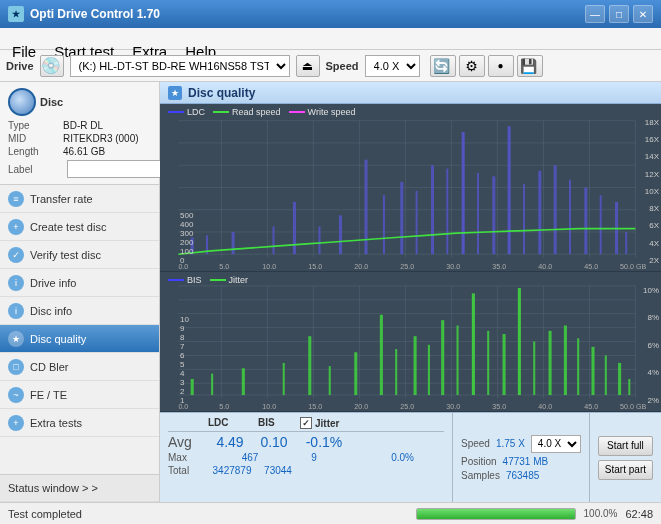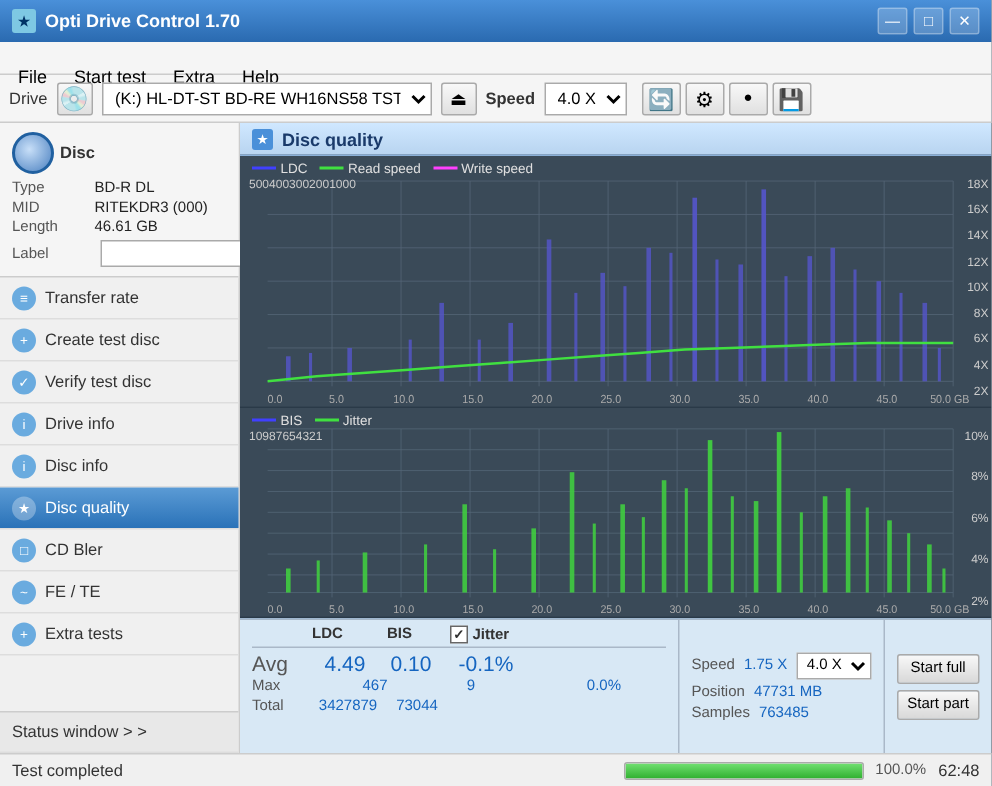--- a/index.html
+++ b/index.html
@@ -27,35 +27,35 @@
       height: 22px;
       display: flex;
       align-items: center;
       padding: 0 4px;
       gap: 2px;
     }
     .menu-item {
       padding: 2px 8px;
       cursor: pointer;
       border-radius: 2px;
-      font-size: 12px;
+      font-size: 15px;
       margin-top: 25px;
     }
 
     
     .drivebar {
       background: #f5f5f5;
       border-bottom: 1px solid #ccc;
       height: 32px;
       display: flex;
       align-items: center;
       padding: 0 6px;
       gap: 6px;
     }
-    .drive-label { font-size: 11px; font-weight: 400; color: #333; }
+    .drive-label { font-size: 11px; font-weight: 700; color: #333; }
     .drive-select {
       background: white;
       border: 1px solid #aaa;
       height: 22px;
       padding: 0 4px;
       font-size: 11px;
       flex: 1;
       max-width: 220px;
     }
     .drive-icon-btn {
@@ -308,24 +308,24 @@
       flex-direction: column;
       justify-content: space-between;
       height: calc(100% - 20px);
       font-size: 8px;
       color: #ccc;
       text-align: right;
     }
 
     .y-axis-left {
       position: absolute;
-      left: 6px;
+      left: 20px;
       top: 14px;
       display: flex;
-      flex-direction: row;
+      flex-direction: column;
       justify-content: flex-end;
       height: calc(100% - 20px);
       font-size: 8px;
       color: #ccc;
     }
 
     
     .speed-select-sm {
       background: white;
       border: 1px solid #aaa;

